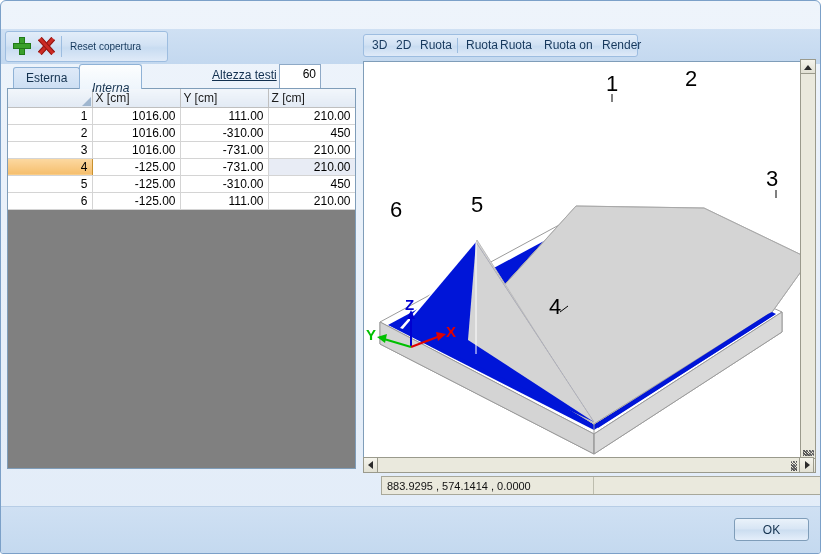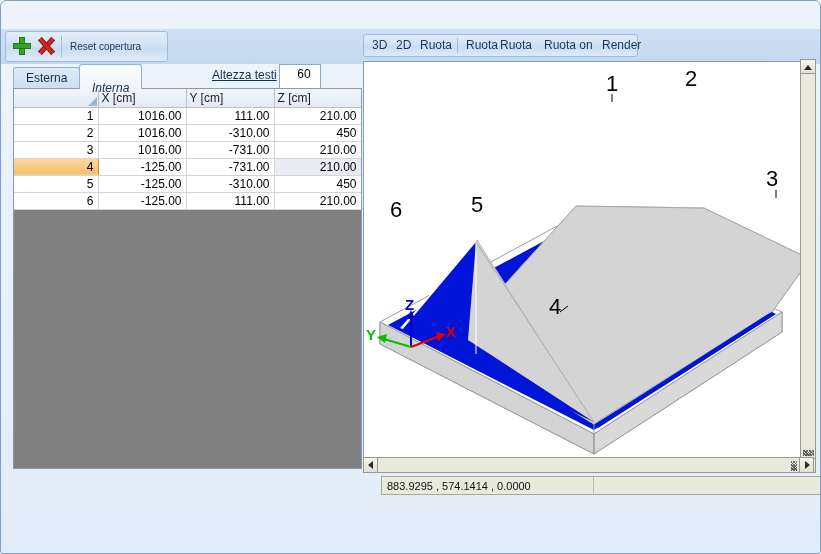--- a/index.html
+++ b/index.html
@@ -115,21 +115,21 @@
   .alt-label {
     position: absolute; left: 211px; top: 39px;
     font-size: 12px; color: #12304f; text-decoration: underline;
   }
   .alt-input {
     position: absolute; left: 278px; top: 35px;
     width: 42px; height: 32px;
     border: 1px solid #8ea9c6;
     background: #ffffff;
     box-sizing: border-box;
-    text-align: center;
+    text-align: right;
     font-family: "Liberation Sans", sans-serif;
     font-size: 12px;
     color: #000;
     padding: 2px 4px 0 12px;
   }
 
   
   .tabstrip {
     position: absolute; left: 6px; top: 63px;
     width: 349px; height: 24px;
@@ -156,21 +156,20 @@
   .tab-interna { left: 72px; }
 
   
   .gridwrap {
     position: absolute; left: 6px; top: 87px;
     width: 349px; height: 381px;
     border: 1px solid #7f9db9;
     background: #808080;
     box-sizing: border-box;
     overflow: hidden;
-    margin-left: 6px;
   }
   table.grid {
     border-collapse: collapse;
     width: 347px;
     table-layout: fixed;
   }
   table.grid th, table.grid td {
     height: 17px;
     font-family: "Liberation Sans", sans-serif;
     font-size: 12px;
@@ -543,14 +542,17 @@
           <span class="sb-arrow"></span>
         </div>
     </div>
 
     <div class="statusbar">
       <div class="sb-cell1">883.9295 , 574.1414 , 0.0000</div>
       <div class="sb-cell2"></div>
     </div>
   </div>
 
+  <div class="footer">
+    <button class="ok-btn">OK</button>
+  </div>
 
 </div>
 
 </body></html>

